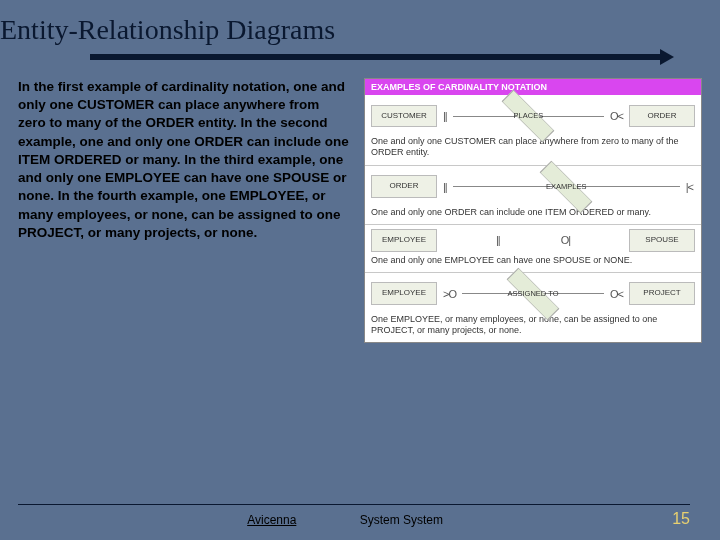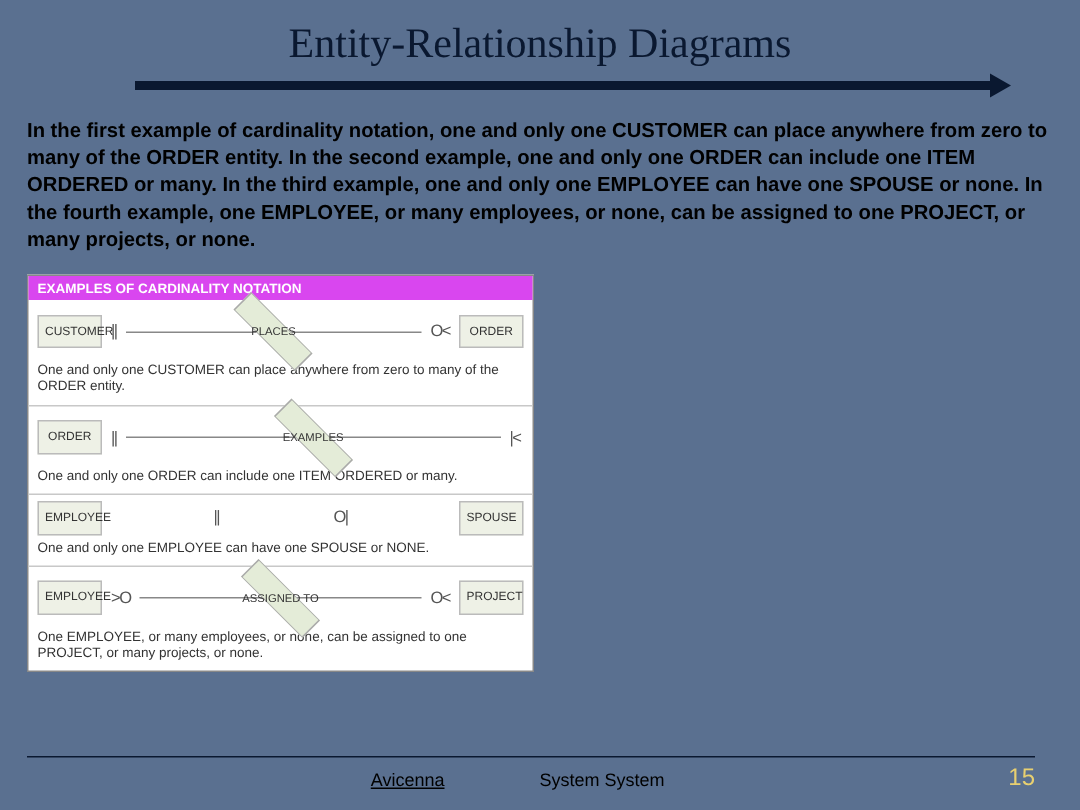--- a/index.html
+++ b/index.html
@@ -5,21 +5,21 @@
   * { margin: 0; padding: 0; box-sizing: border-box; }
   body {
     width: 720px;
     height: 540px;
     background: #5a7090;
     font-family: Verdana, Geneva, sans-serif;
     position: relative;
     overflow: hidden;
   }
   .title {
-    text-align: center;
+    text-align: left;
     color: #0a1830;
     font-family: Georgia, 'Times New Roman', serif;
     font-size: 28px;
     padding-top: 14px;
     padding-bottom: 8px;
   }
   .title-underline {
     position: relative;
     margin: 0 60px 18px 90px;
     height: 6px;
@@ -32,21 +32,20 @@
     top: -5px;
     width: 0; height: 0;
     border-left: 14px solid #0a1830;
     border-top: 8px solid transparent;
     border-bottom: 8px solid transparent;
   }
   .content {
     display: flex;
     padding: 0 18px;
     gap: 14px;
-    flex-direction: column;
   }
   .left-text {
     flex: 1;
     color: #000;
     font-weight: bold;
     font-size: 13.5px;
     line-height: 1.35;
   }
   .figure {
     width: 338px;
@@ -72,21 +71,21 @@
     justify-content: space-between;
     gap: 4px;
     margin-bottom: 3px;
   }
   .entity {
     background: #eef1e6;
     border: 1px solid #bbb;
     font-size: 8px;
     text-align: center;
     padding: 6px 4px;
-    width: 43px;
+    width: 66px;
     line-height: 1.1;
     color: #333;
   }
   .rel-wrap {
     flex: 1;
     display: flex;
     align-items: center;
     position: relative;
     height: 34px;
   }

